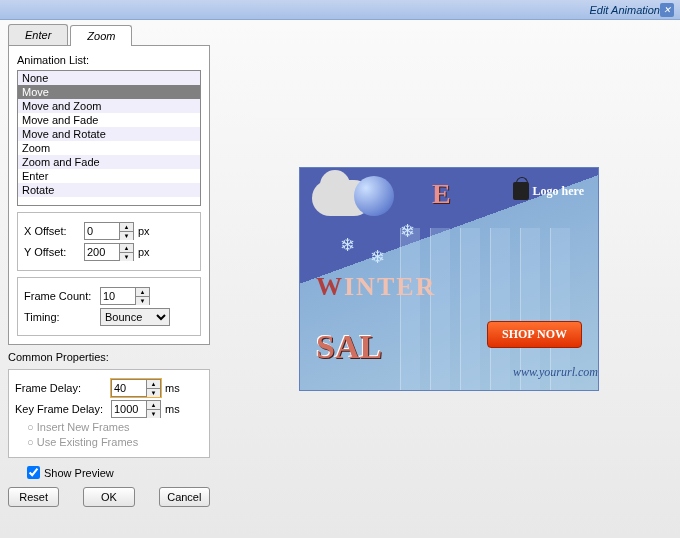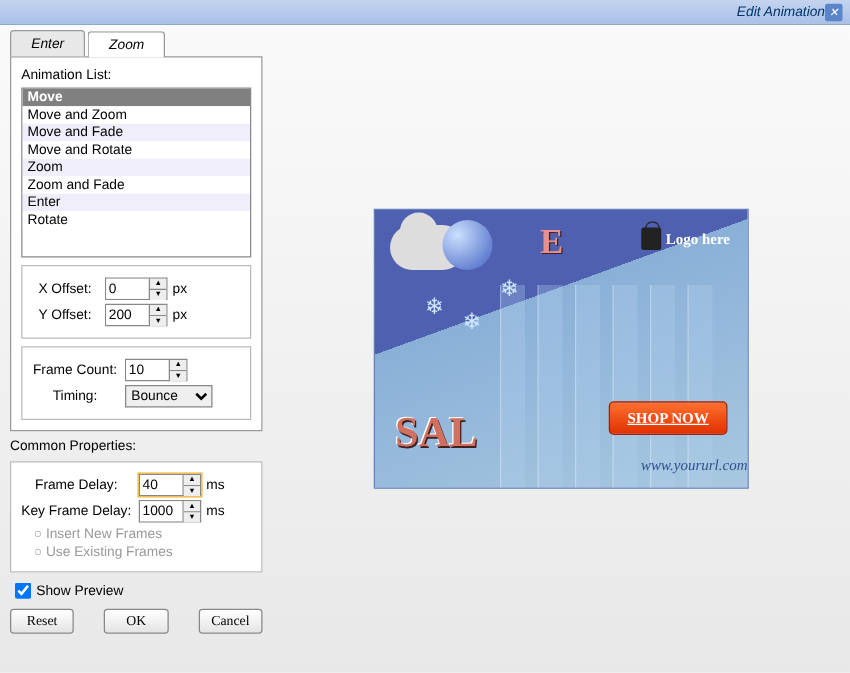--- a/index.html
+++ b/index.html
@@ -10,71 +10,72 @@
 .left-panel { width: 218px; padding: 4px 8px 8px 8px; }
 .tabs { display: flex; margin-bottom: 0; }
 .tab { padding: 4px 16px; background: #e8e8e8; border: 1px solid #999; border-bottom: none; margin-right: 2px; border-radius: 3px 3px 0 0; cursor: pointer; font-style: italic; }
 .tab.active { background: #fff; position: relative; z-index: 1; top: 1px; }
 .tab-content { border: 1px solid #999; background: #fff; padding: 6px 8px; }
 .label-h { color: #000; margin: 2px 0 4px 0; }
 .listbox { width: 100%; height: 136px; border: 1px solid #888; background: #fff; overflow-y: scroll; }
 .listitem { padding: 1px 4px; cursor: pointer; }
 .listitem:nth-child(odd) { background: #f0eefa; }
 .listitem:nth-child(even) { background: #fff; }
-.listitem.selected { background: #808080; color: #fff; font-weight: bold; }
+.listitem.selected { background: #808080; color: #fff; }
 .group { border: 1px solid #bbb; padding: 6px; margin: 6px 0 2px 0; background: #fff; }
 .row { display: flex; align-items: center; margin: 3px 0; gap: 4px; }
-.row label { width: 56px; text-align: center; }
+.row label { width: 56px; }
 .row label.wide { width: 92px; }
 .numbox { display: inline-flex; align-items: stretch; border: 1px solid #888; height: 18px; }
 .numbox input { border: none; width: 34px; padding: 0 2px; font-size: 11px; outline: none; }
 .numbox.highlight { outline: 1px solid #f5b030; }
 .spin { display: flex; flex-direction: column; width: 14px; border-left: 1px solid #888; }
 .spin span { flex: 1; font-size: 6px; text-align: center; line-height: 8px; background: #eee; cursor: pointer; }
 .spin span:first-child { border-bottom: 1px solid #888; }
 select { border: 1px solid #888; height: 18px; font-size: 11px; width: 70px; }
 .unit { margin-left: 0; }
 .radio-row { color: #999; margin: 3px 0 3px 12px; }
-.chk-row { margin: 8px 4px; display: flex; align-items: center; gap: 4px; }
-.buttons { display: flex; gap: 24px; margin-top: 6px; font-family: Liberation Serif, serif; }
+.chk-row { margin: 8px 19px; display: flex; align-items: center; gap: 4px; }
+.buttons { display: flex; gap: 24px; margin-top: 6px; }
 .btn { flex: 1; padding: 3px 0; border: 1px solid #888; background: linear-gradient(#fff,#e4e4e4); border-radius: 3px; cursor: pointer; text-align: center; }
 .preview { flex: 1; display: flex; align-items: center; justify-content: center; }
 .banner { width: 300px; height: 224px; border: 1px solid #6080c0; background: linear-gradient(160deg, #5060b0 0%, #5060b0 35%, #8ab0d8 35%, #a8c8e0 100%); position: relative; overflow: hidden; font-family: Georgia, serif; }
 .cloud { position: absolute; top: 12px; left: 12px; width: 60px; height: 36px; background: #ddd; border-radius: 20px; }
 .cloud::before { content:""; position:absolute; width:30px; height:30px; background:#ddd; border-radius:50%; top:-10px; left:8px; }
 .globe { position: absolute; top: 8px; left: 54px; width: 40px; height: 40px; background: radial-gradient(circle at 30% 30%, #cce0ff, #4060c0); border-radius: 50%; }
 .letter-e { position: absolute; top: 10px; left: 132px; font-size: 28px; font-weight: bold; color: #e89090; text-shadow: 1px 1px 0 #402020; }
 .logo { position: absolute; top: 14px; right: 14px; color: #fff; font-size: 12px; font-weight: bold; display: flex; align-items: center; gap: 4px; }
 .bag { width: 16px; height: 18px; background: #222; border-radius: 2px; position: relative; }
 .bag::before { content:""; position:absolute; top:-5px; left:3px; width:10px; height:6px; border:1px solid #222; border-bottom:none; border-radius: 6px 6px 0 0; }
 .snow { position: absolute; color: #d0e8ff; font-size: 18px; }
 .winter { position: absolute; top: 104px; left: 16px; font-size: 26px; font-weight: bold; letter-spacing: 2px; color: #f0c0b0; }
 .winter span { color: #b04040; }
 .sal { position: absolute; bottom: 24px; left: 16px; font-size: 34px; font-weight: bold; color: #d07060; text-shadow: 1px 1px 0 #402020, -1px -1px 0 #fff; }
-.shopnow { position: absolute; bottom: 42px; right: 16px; background: linear-gradient(#ff7030,#e03000); color: #fff; font-weight: bold; font-size: 12px; padding: 5px 14px; border-radius: 4px; border: 1px solid #a02000; cursor:pointer;text-decoration:underline; }
+.shopnow { position: absolute; bottom: 42px; right: 16px; background: linear-gradient(#ff7030,#e03000); color: #fff; font-weight: bold; font-size: 12px; padding: 5px 14px; border-radius: 4px; border: 1px solid #a02000; cursor:pointer; }
 .url { position: absolute; bottom: 10px; right: 0; color: #305090; font-size: 12px; font-style: italic; }
 .stripe { position: absolute; top:60px; bottom:0; width:20px; background: rgba(180,210,240,0.3); border-left:1px solid rgba(255,255,255,0.3); }
 </style>
 </head>
 <body>
 
 <div class="titlebar">
   <span>Edit Animation</span>
   <span class="close-btn">✕</span>
 </div>
 
 <div class="main">
   <div class="left-panel">
     <div class="tabs">
       <div class="tab">Enter</div>
       <div class="tab active">Zoom</div>
     </div>
     <div class="tab-content">
       <div class="label-h">Animation List:</div>
       <div class="listbox">
+        <div class="listitem">None</div>
         <div class="listitem selected">Move</div>
         <div class="listitem">Move and Zoom</div>
         <div class="listitem">Move and Fade</div>
         <div class="listitem">Move and Rotate</div>
         <div class="listitem">Zoom</div>
         <div class="listitem">Zoom and Fade</div>
         <div class="listitem">Enter</div>
         <div class="listitem">Rotate</div>
       </div>
 
@@ -171,18 +172,19 @@
       <div class="cloud"></div>
       <div class="globe"></div>
       <div class="letter-e">E</div>
       <div class="logo">
           <span class="bag"></span>
           <span>Logo here</span>
         </div>
       <span class="snow" style="top:52px;left:100px">❄</span>
       <span class="snow" style="top:66px;left:40px">❄</span>
       <span class="snow" style="top:78px;left:70px">❄</span>
+      <div class="winter"><span style="color:#b04040">W</span>INTER</div>
       <div class="sal">SAL</div>
       <div class="shopnow">SHOP NOW</div>
       <div class="url">www.yoururl.com</div>
     </div>
   </div>
 </div>
 
 </body></html>

